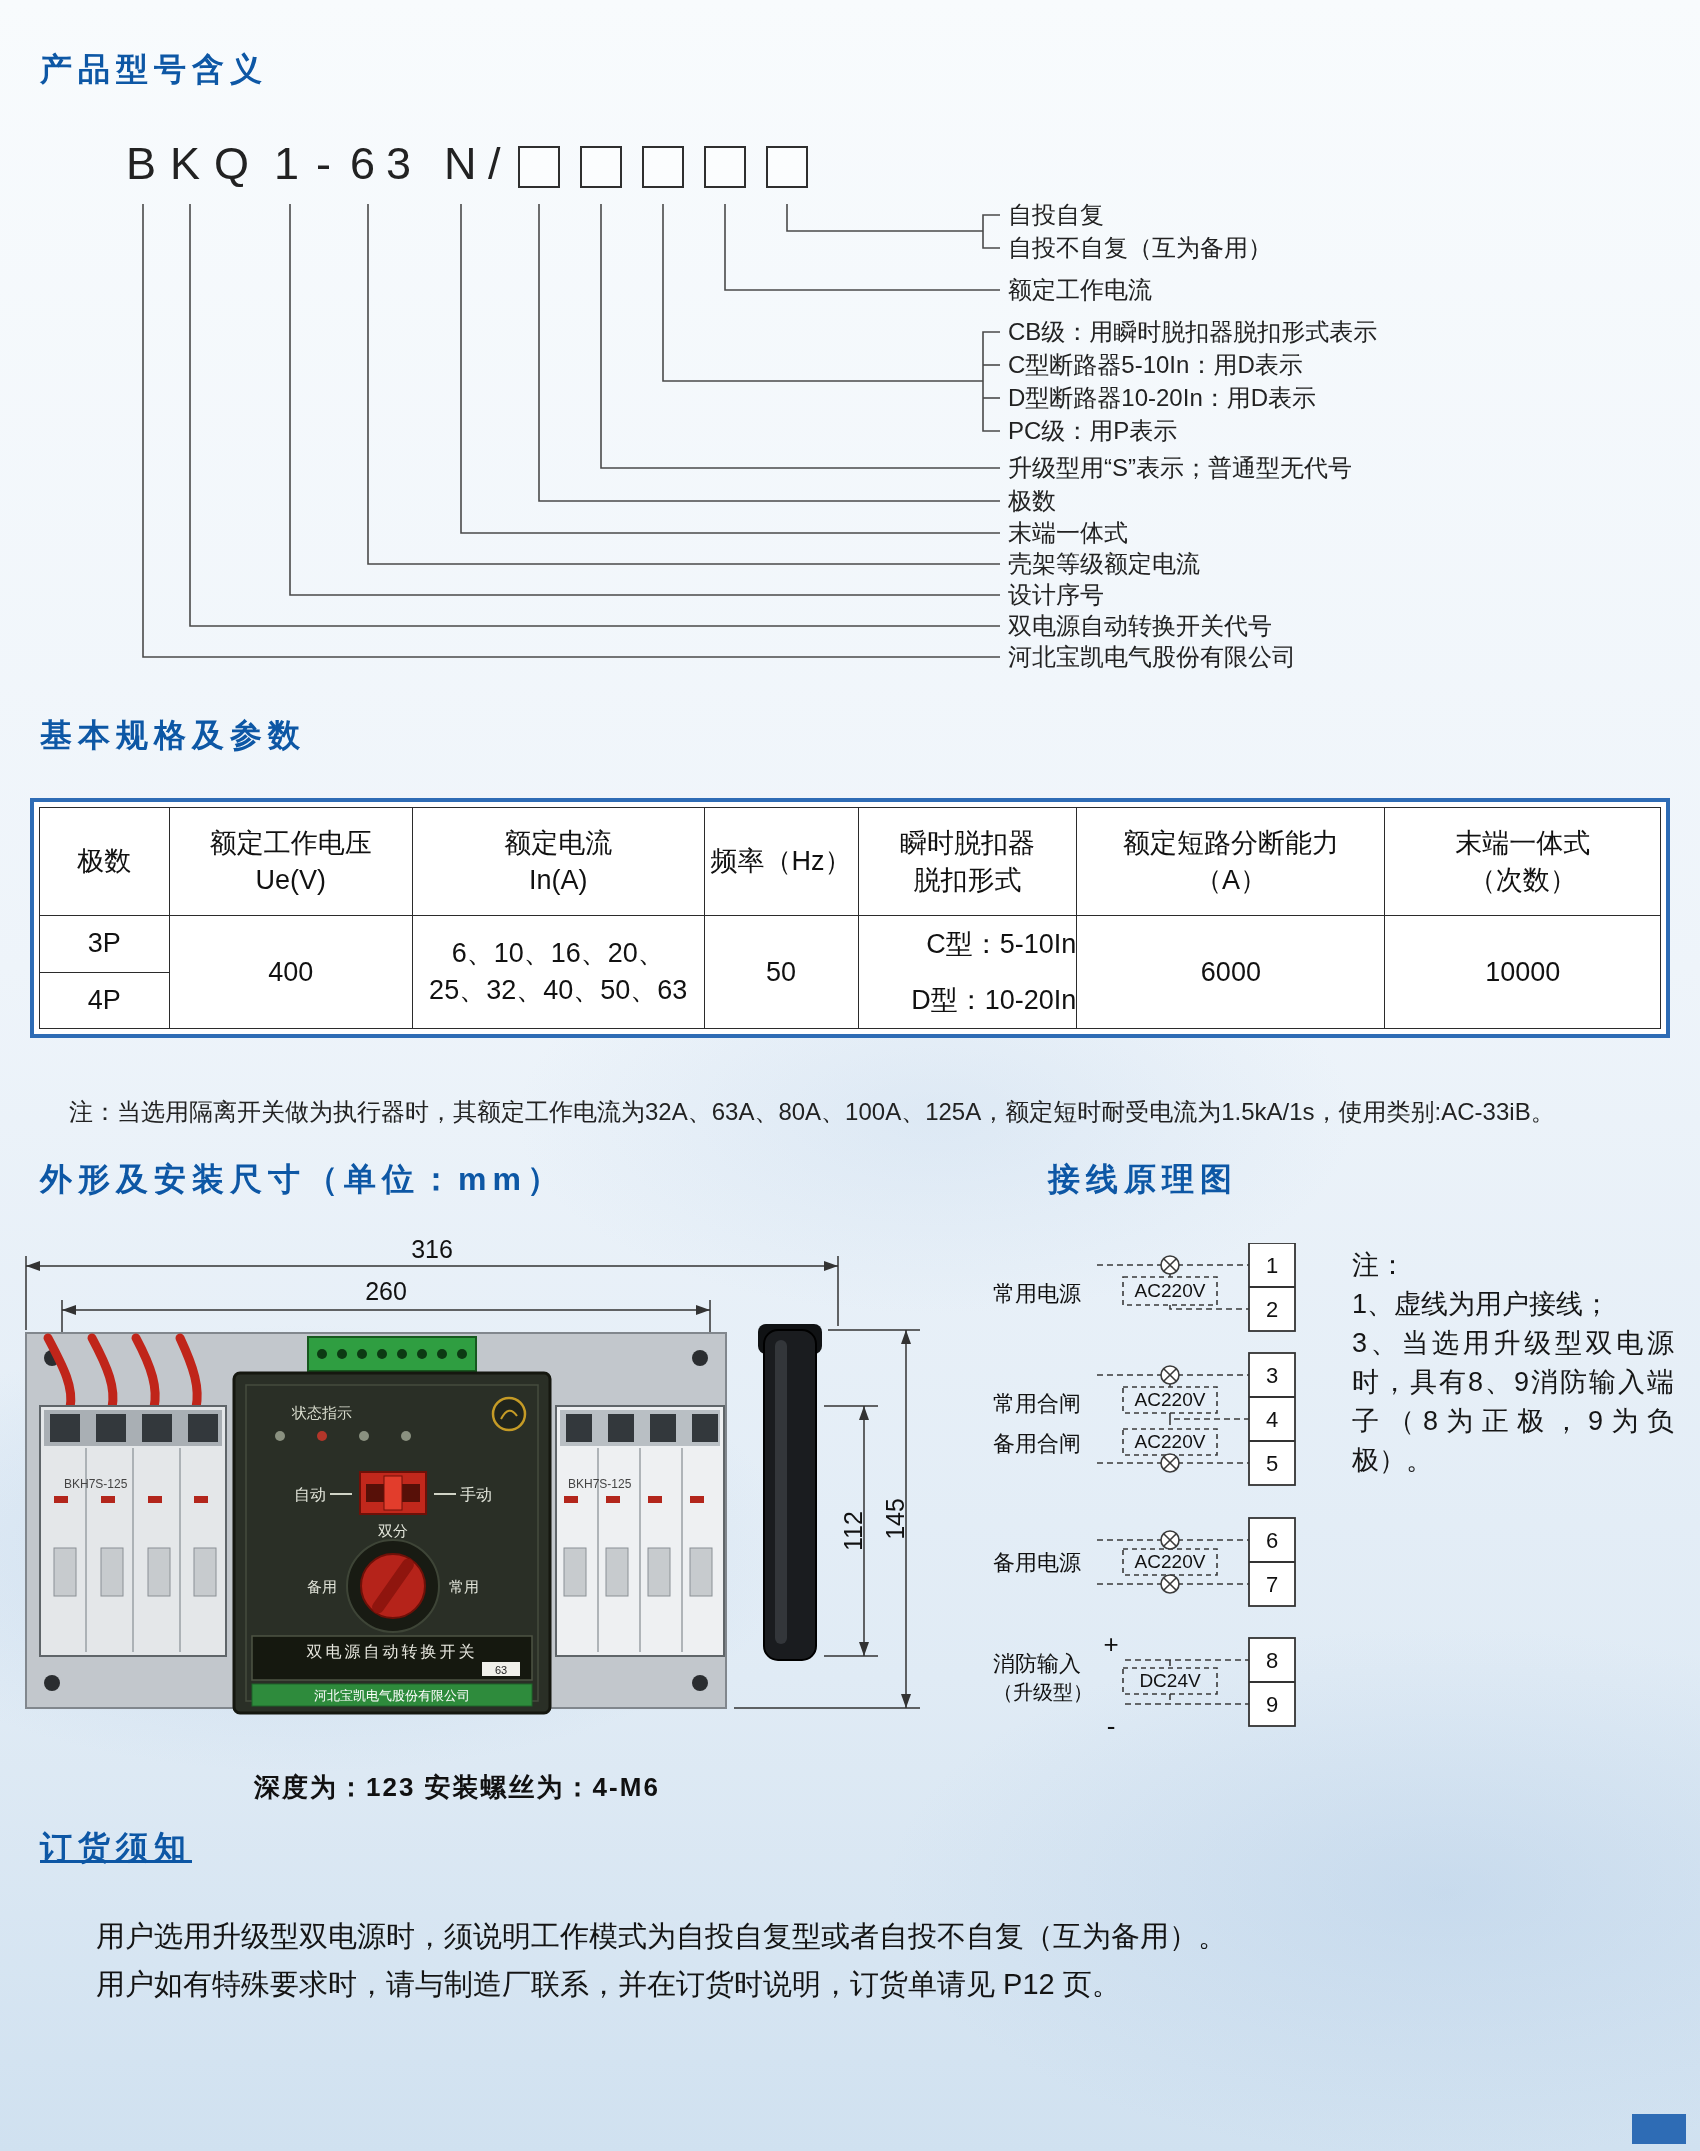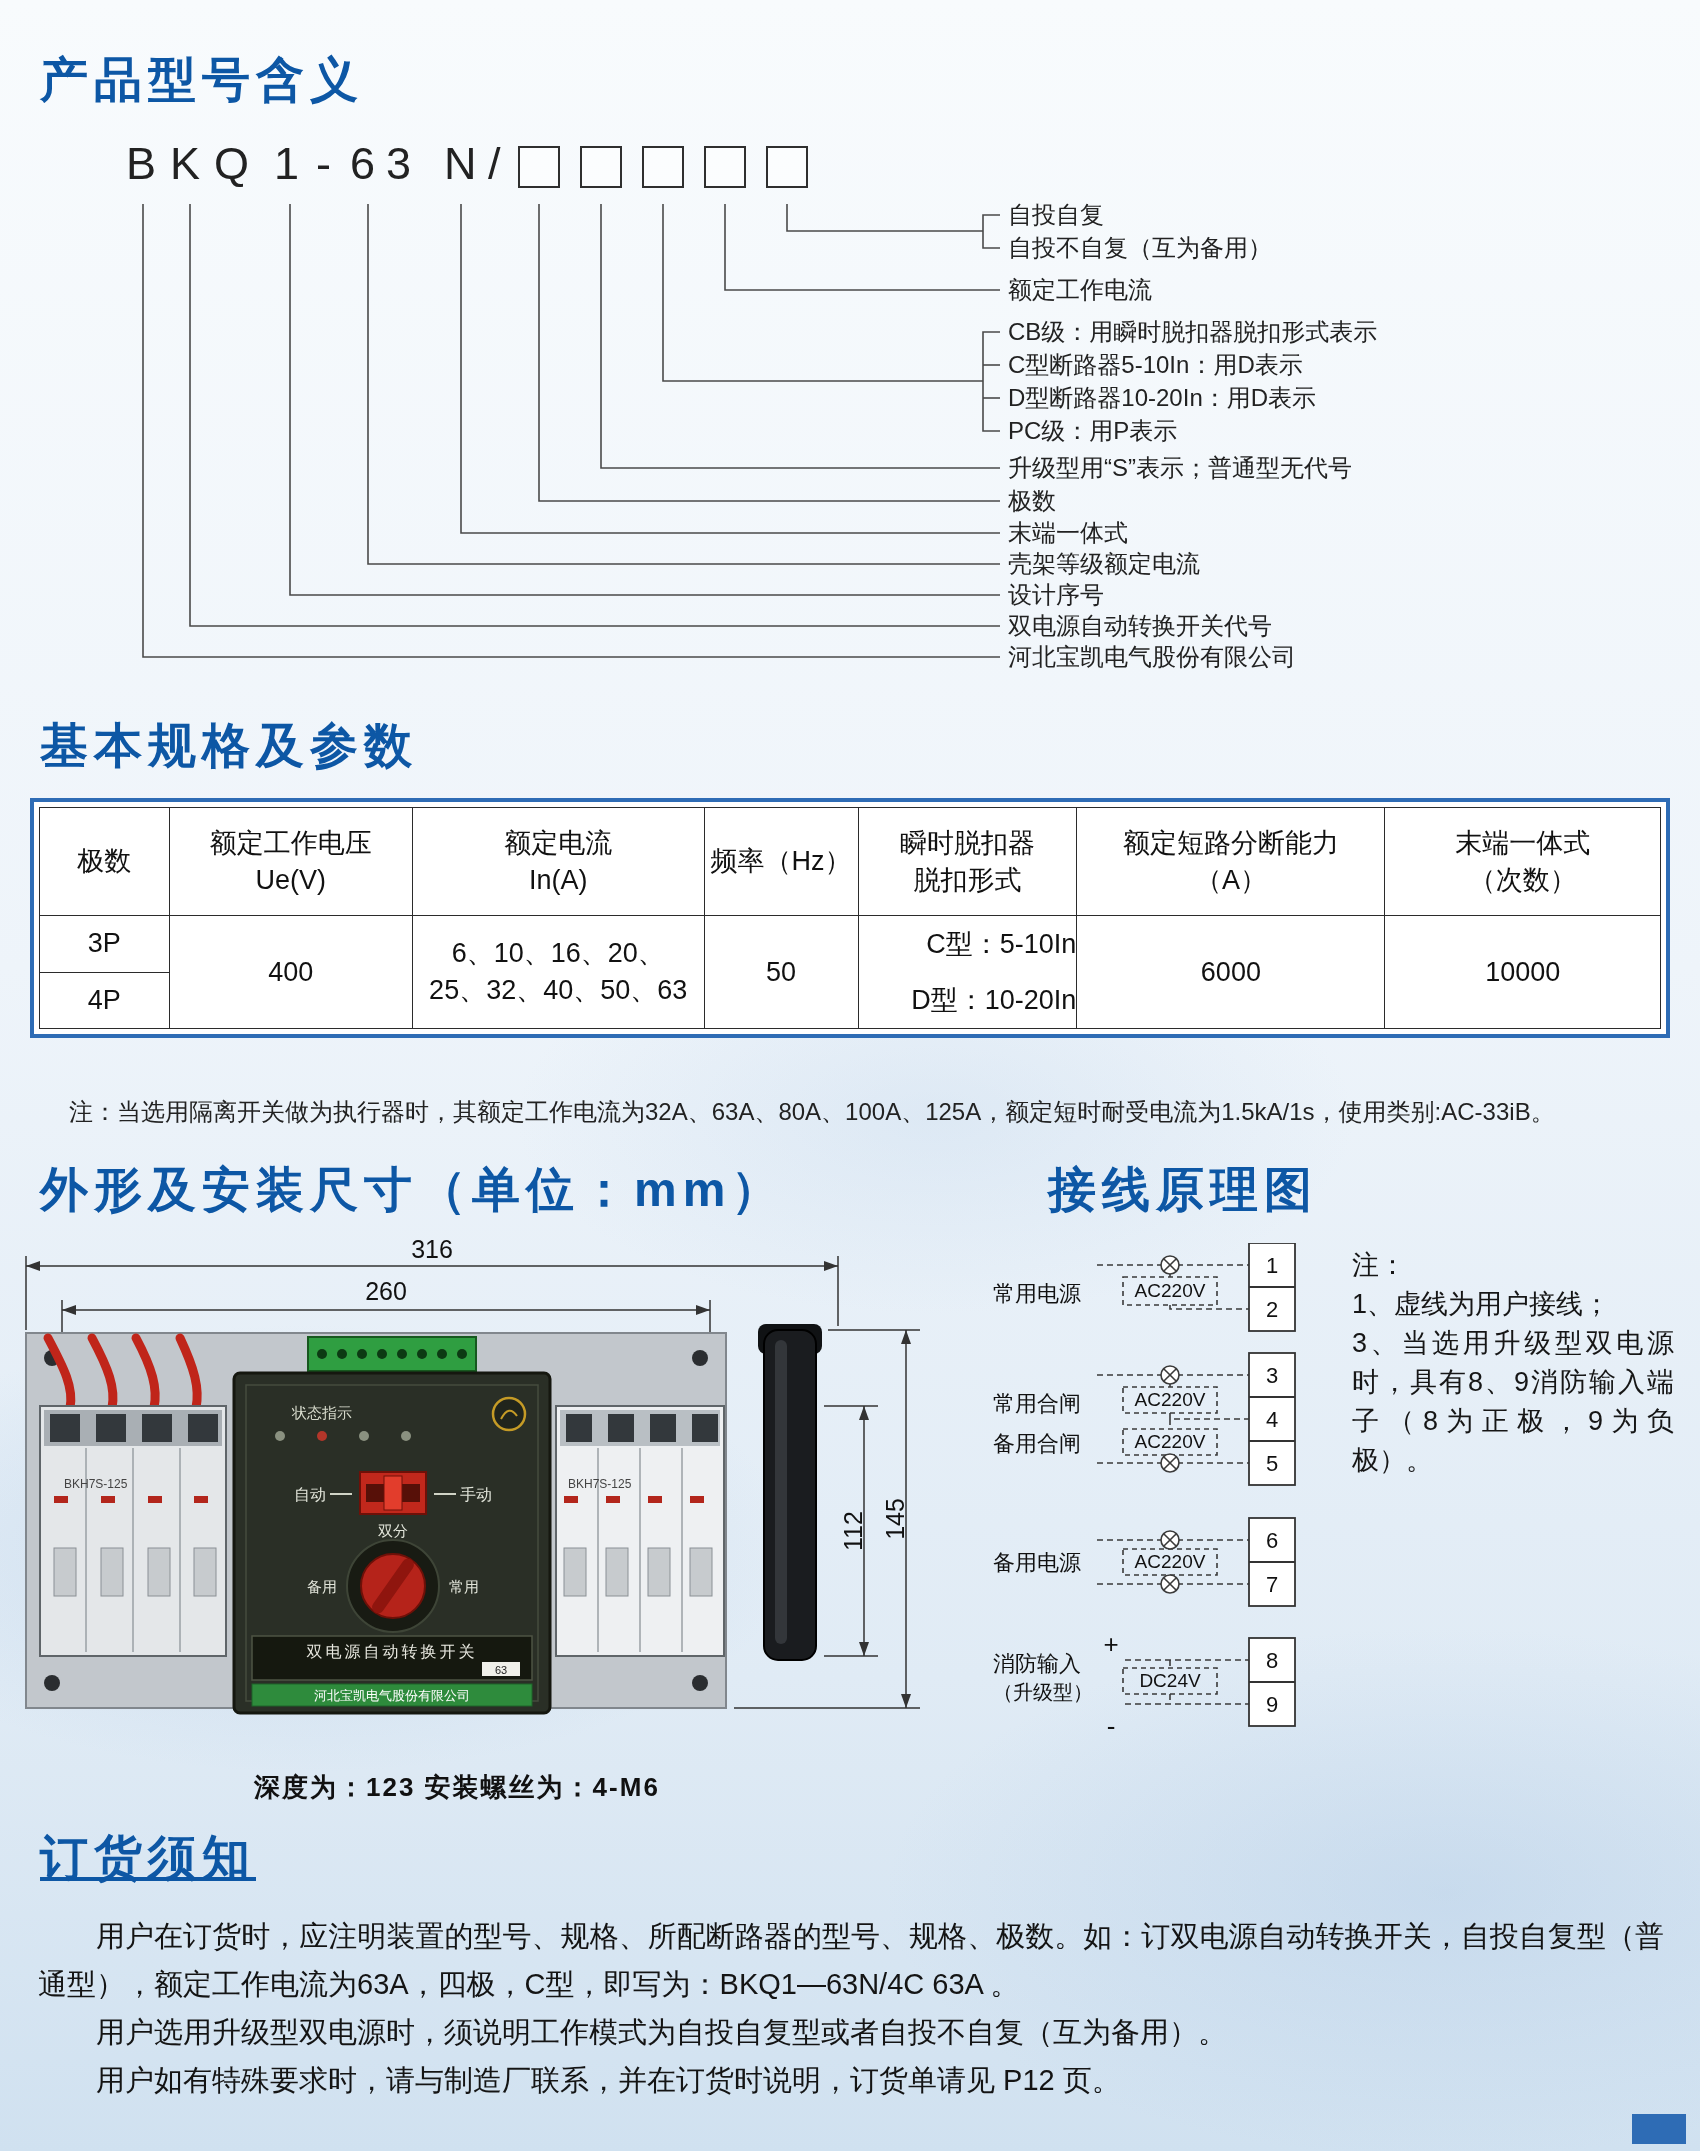--- a/index.html
+++ b/index.html
@@ -5,21 +5,21 @@
   * { margin:0; padding:0; box-sizing:border-box; }
   html,body { background:#dfe9f3; }
   body { font-family:"Liberation Sans","DejaVu Sans",sans-serif; }
   .page { position:relative; width:1700px; height:2151px; overflow:hidden; color:#1c1c1c;
     background:
       radial-gradient(ellipse 700px 320px at 18% 72%, rgba(167,196,226,.38), transparent 70%),
       radial-gradient(ellipse 800px 380px at 85% 88%, rgba(167,196,226,.34), transparent 70%),
       radial-gradient(ellipse 600px 280px at 55% 52%, rgba(184,208,232,.28), transparent 70%),
       linear-gradient(180deg,#f8fbfd 0%, #eef4fa 45%, #e0ebf5 78%, #d0e1f0 100%);
   }
-  .sec-title { position:absolute; font-size:48px; font-weight:bold; letter-spacing:6px; color:#0d57a5; white-space:nowrap; }
+  .sec-title { position:absolute; font-size:32px; font-weight:bold; letter-spacing:6px; color:#0d57a5; white-space:nowrap; }
 
   
   .model-diagram { position:absolute; left:0; top:0; width:1700px; height:700px; }
   .model-lines { position:absolute; left:0; top:0; }
   .mc { position:absolute; top:138px; font-size:45px; color:#222; line-height:52px; }
   .mbox { position:absolute; top:146px; width:42px; height:42px; border:2.5px solid #2f2f2f; background:rgba(255,255,255,.55); }
   .mlabel { position:absolute; left:1008px; font-size:24px; line-height:28px; color:#222; white-space:nowrap; }
 
   
   .table-wrap { position:absolute; left:30px; top:798px; width:1640px; border:4px solid #2e6cb5; background:#fff; padding:5px; }
@@ -432,19 +432,18 @@
 
   <div class="wiring-notes">
     <p>注：</p>
     <p>1、虚线为用户接线；</p>
     <p>3、当选用升级型双电源时，具有8、9消防输入端子（8为正极，9为负极）。</p>
   </div>
 
   <h1 class="sec-title" style="left:40px; top:1826px;text-decoration:underline;">订货须知</h1>
 
   <div class="ordering-text">
-    <p>用户在订货时，应注明装置的型号、规格、所配断路器的型号、规格、极数。如：订双电源自动转换开关，自投自复型（普通型），额定工作电流为63A，四极，C型，即写为：BKQ1—63N/4C 63A 。</p>
     <p>用户选用升级型双电源时，须说明工作模式为自投自复型或者自投不自复（互为备用）。</p>
     <p>用户如有特殊要求时，请与制造厂联系，并在订货时说明，订货单请见 P12 页。</p>
   </div>
 
   <div class="corner-block"></div>
 </div>
 
 </body></html>

